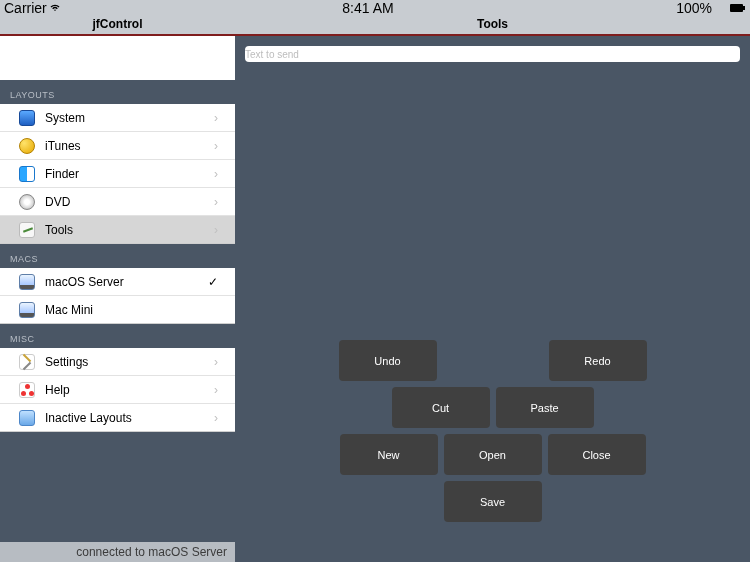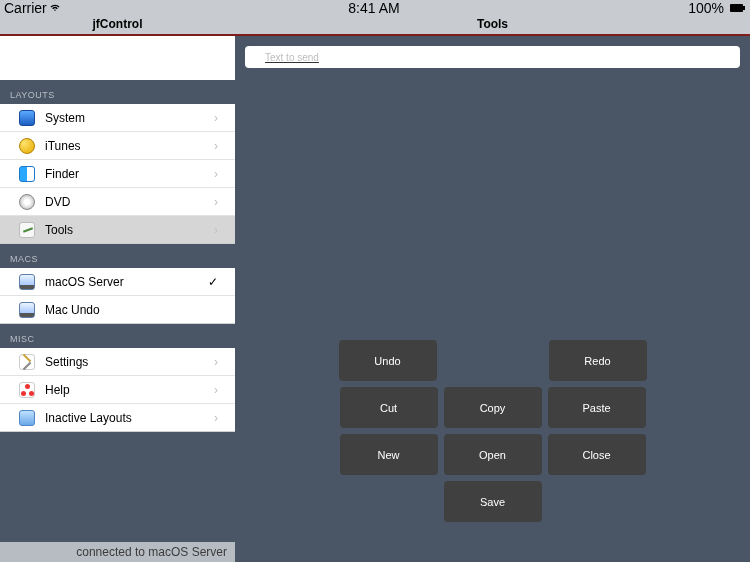--- a/index.html
+++ b/index.html
@@ -3,21 +3,21 @@
 <meta charset="utf-8">
 <style>
 * { box-sizing: border-box; margin: 0; padding: 0; }
 html, body { width: 750px; height: 562px; overflow: hidden; font-family: -apple-system, "Helvetica Neue", Arial, sans-serif; }
 .app { display: flex; flex-direction: column; width: 750px; height: 562px; }
 
 
 .status-bar { height: 14px; background: #c8ccd1; display: flex; align-items: flex-start; font-size: 14px; color: #000; padding: 0 4px; }
 .status-left { display: flex; align-items: center; gap: 3px; }
 .status-center { flex: 1; text-align: center; }
-.status-right { display: flex; align-items: center; gap: 6px; }
+.status-right { display: flex; align-items: center; gap: 18px; }
 .wifi-icon svg, .battery-icon svg { display: block; }
 
 
 .header { height: 22px; background: #c8ccd1; display: flex; border-bottom: 2px solid #7f1d1d; }
 .header-left { width: 235px; display: flex; align-items: center; justify-content: center; font-size: 12px; font-weight: 600; }
 .header-right { flex: 1; display: flex; align-items: center; justify-content: center; font-size: 12px; font-weight: 600; }
 
 
 .body { flex: 1; display: flex; min-height: 0; }
 .sidebar { width: 235px; background: #4a5665; display: flex; flex-direction: column; margin-top: 44px; }
@@ -29,21 +29,21 @@
 .row { height: 28px; display: flex; align-items: center; padding: 0 17px; border-bottom: 1px solid #e2e2e2; background: #fff; cursor: pointer; justify-content: space-between; }
 .row:last-child { border-bottom: 1px solid #cfcfcf; }
 .row.selected { background: #d6d6d6; }
 .row .icon { width: 20px; height: 20px; margin-right: 8px; display: flex; align-items: center; justify-content: center; }
 .row .label { flex: 1; font-size: 12px; color: #000; }
 .row .chev { color: #c0c0c0; font-size: 12px; }
 .row .check { color: #000; font-size: 12px; }
 .footer { margin-top: auto; background: #b7bcc2; height: 20px; display: flex; align-items: center; justify-content: flex-end; padding: 0 8px; font-size: 12px; color: #3c3c3c; }
 
 
-.text-input { width: 100%; height: 22px; border-radius: 4px; border: none; background: #fff; padding: 0 20px; font-size: 10px; color: #333; text-decoration: underline; }
+.text-input { width: 100%; height: 16px; border-radius: 4px; border: none; background: #fff; padding: 0 0; font-size: 10px; color: #333; }
 .text-input::placeholder { color: #bdbdbd; }
 .button-area { margin-top: auto; display: flex; flex-direction: column; align-items: center; gap: 6px; padding-bottom: 30px; }
 .btn-row { display: flex; gap: 6px; justify-content: center; width: 100%; }
 .btn { width: 98px; height: 41px; background: #404040; color: #fff; border: none; border-radius: 4px; font-size: 11px; cursor: pointer; }
 .btn-row.row1 { gap: 112px; }
 
 
 .ic { width:16px; height:16px; border-radius:3px; display:inline-block; }
 .ic-system { background: linear-gradient(#5aa9ff,#1e5fc2); border:1px solid #174a99; }
 .ic-itunes { background: radial-gradient(circle at 30% 30%, #ffe36b, #e6a800); border-radius:50%; border:1px solid #b38100; }
@@ -138,21 +138,21 @@
           <span class="icon">
               <span class="ic ic-mac"></span>
             </span>
           <span class="label">macOS Server</span>
           <span class="check">✓</span>
         </div>
         <div class="row">
           <span class="icon">
               <span class="ic ic-mac"></span>
             </span>
-          <span class="label">Mac Undo</span>
+          <span class="label">Mac Mini</span>
         </div>
       </div>
 
       <div class="section-header">MISC</div>
       <div class="list">
         <div class="row">
           <span class="icon">
               <span class="ic ic-settings"></span>
             </span>
           <span class="label">Settings</span>
@@ -179,21 +179,20 @@
 
     <div class="main">
       <input class="text-input" type="text" placeholder="Text to send" style="">
       <div class="button-area">
         <div class="btn-row row1">
           <button class="btn">Undo</button>
           <button class="btn">Redo</button>
         </div>
         <div class="btn-row">
           <button class="btn">Cut</button>
-          <button class="btn">Copy</button>
           <button class="btn">Paste</button>
         </div>
         <div class="btn-row">
           <button class="btn">New</button>
           <button class="btn">Open</button>
           <button class="btn">Close</button>
         </div>
         <div class="btn-row">
           <button class="btn">Save</button>
         </div>

